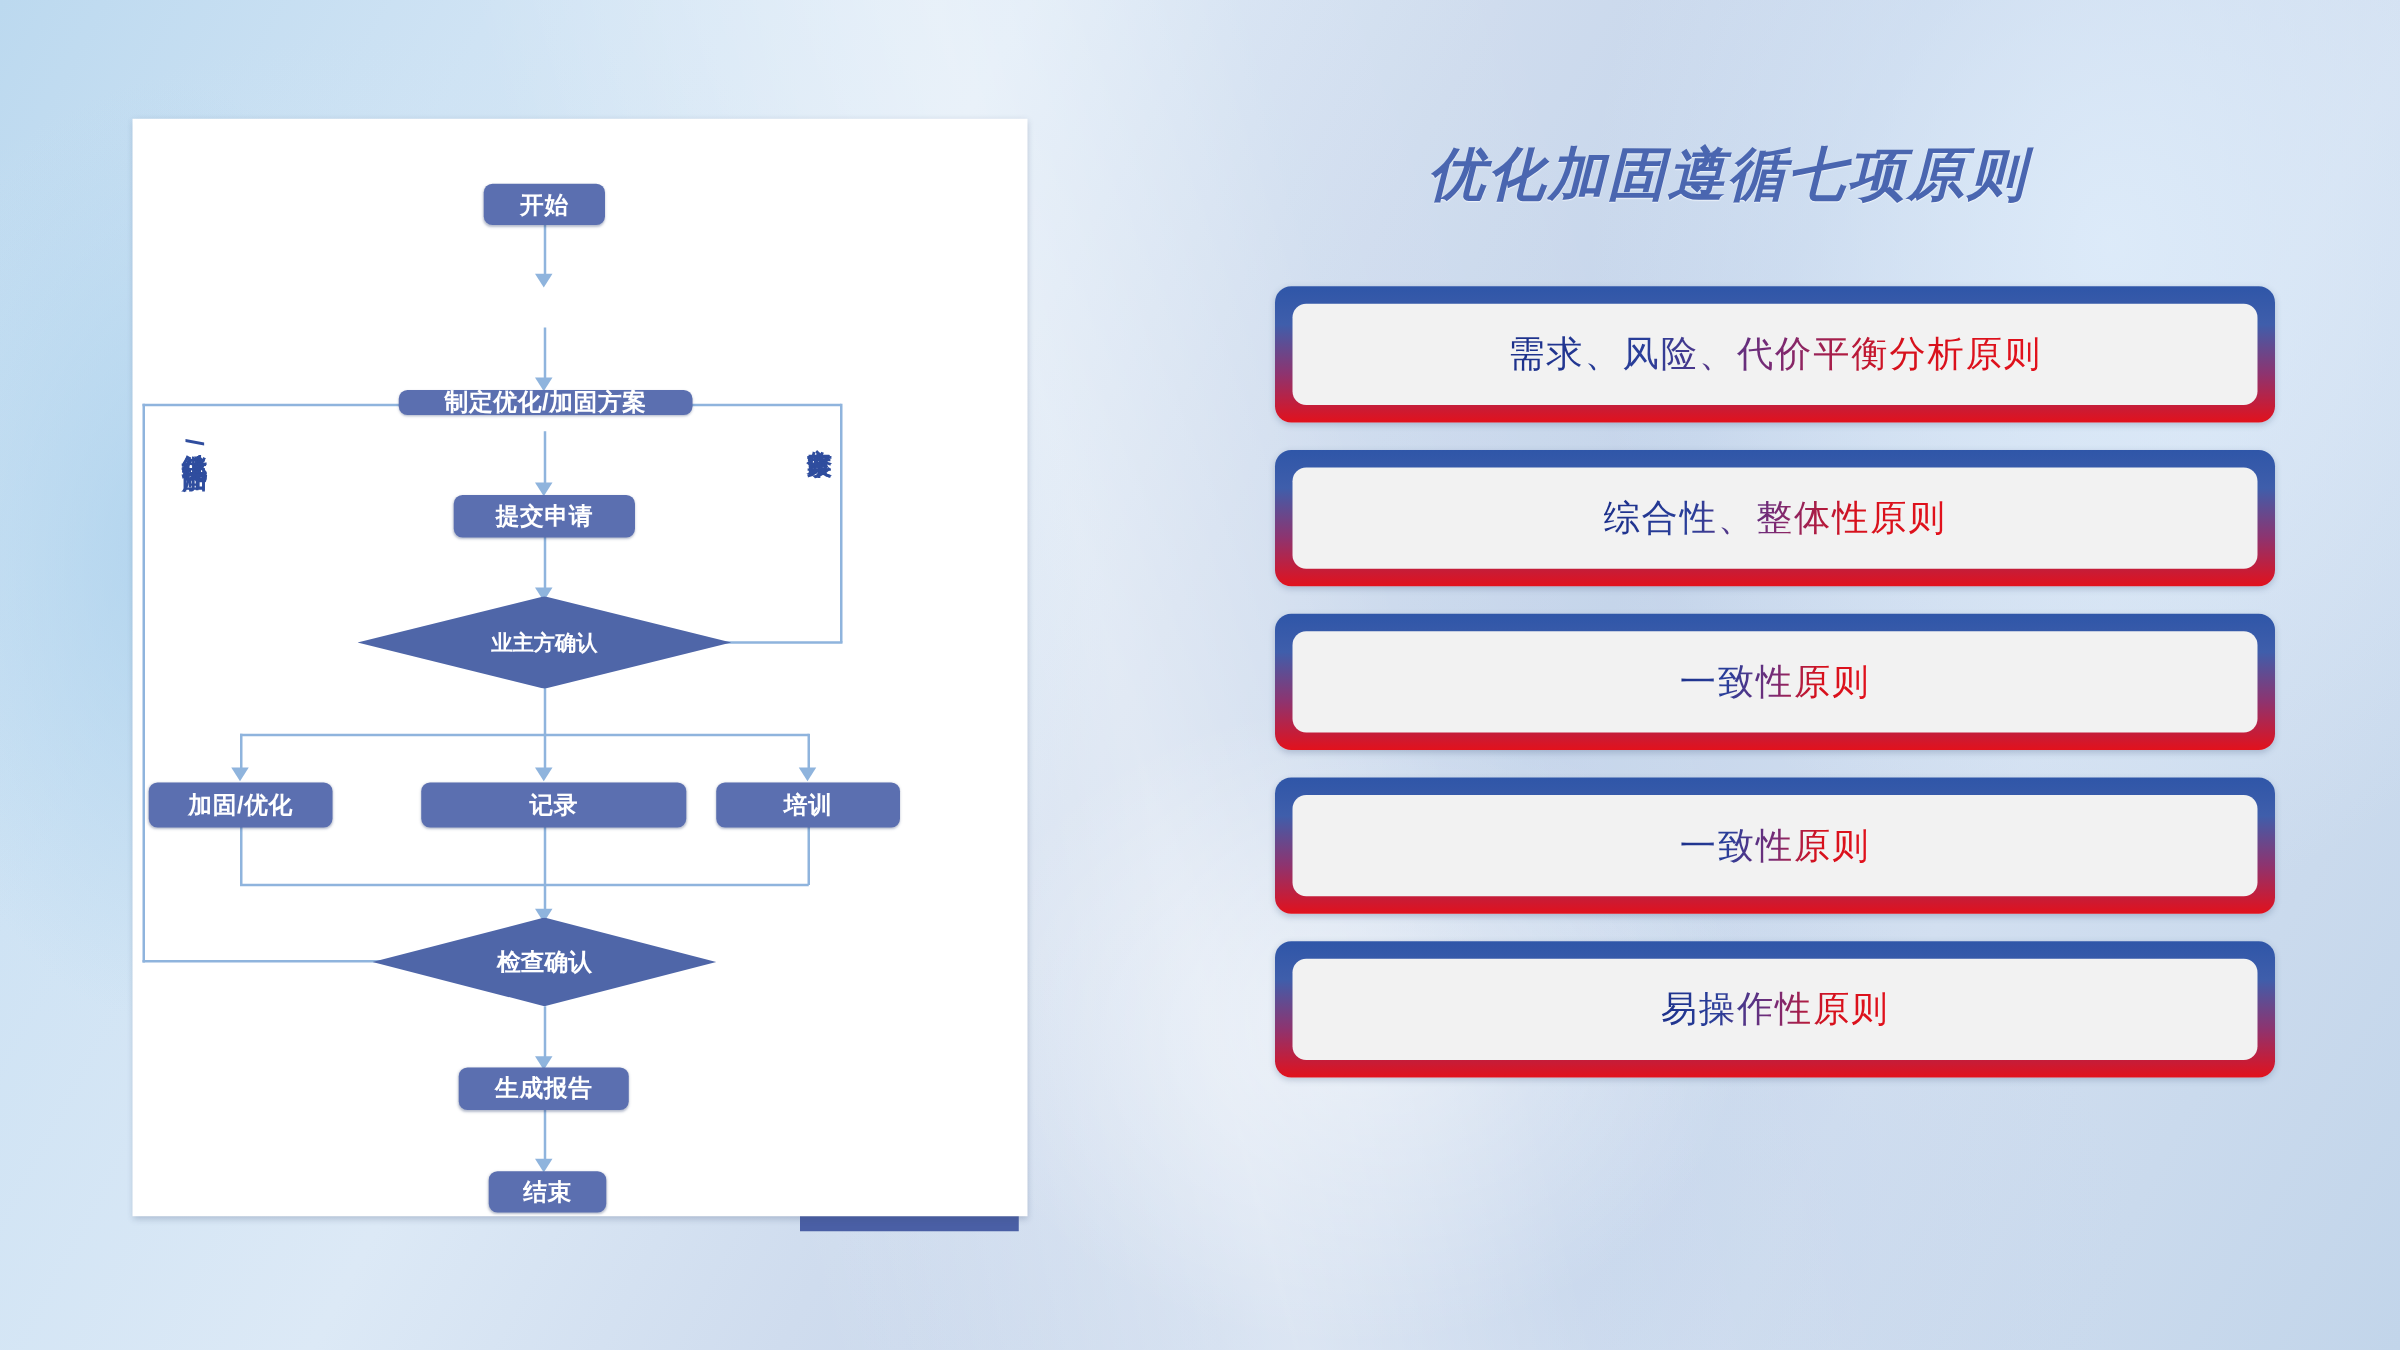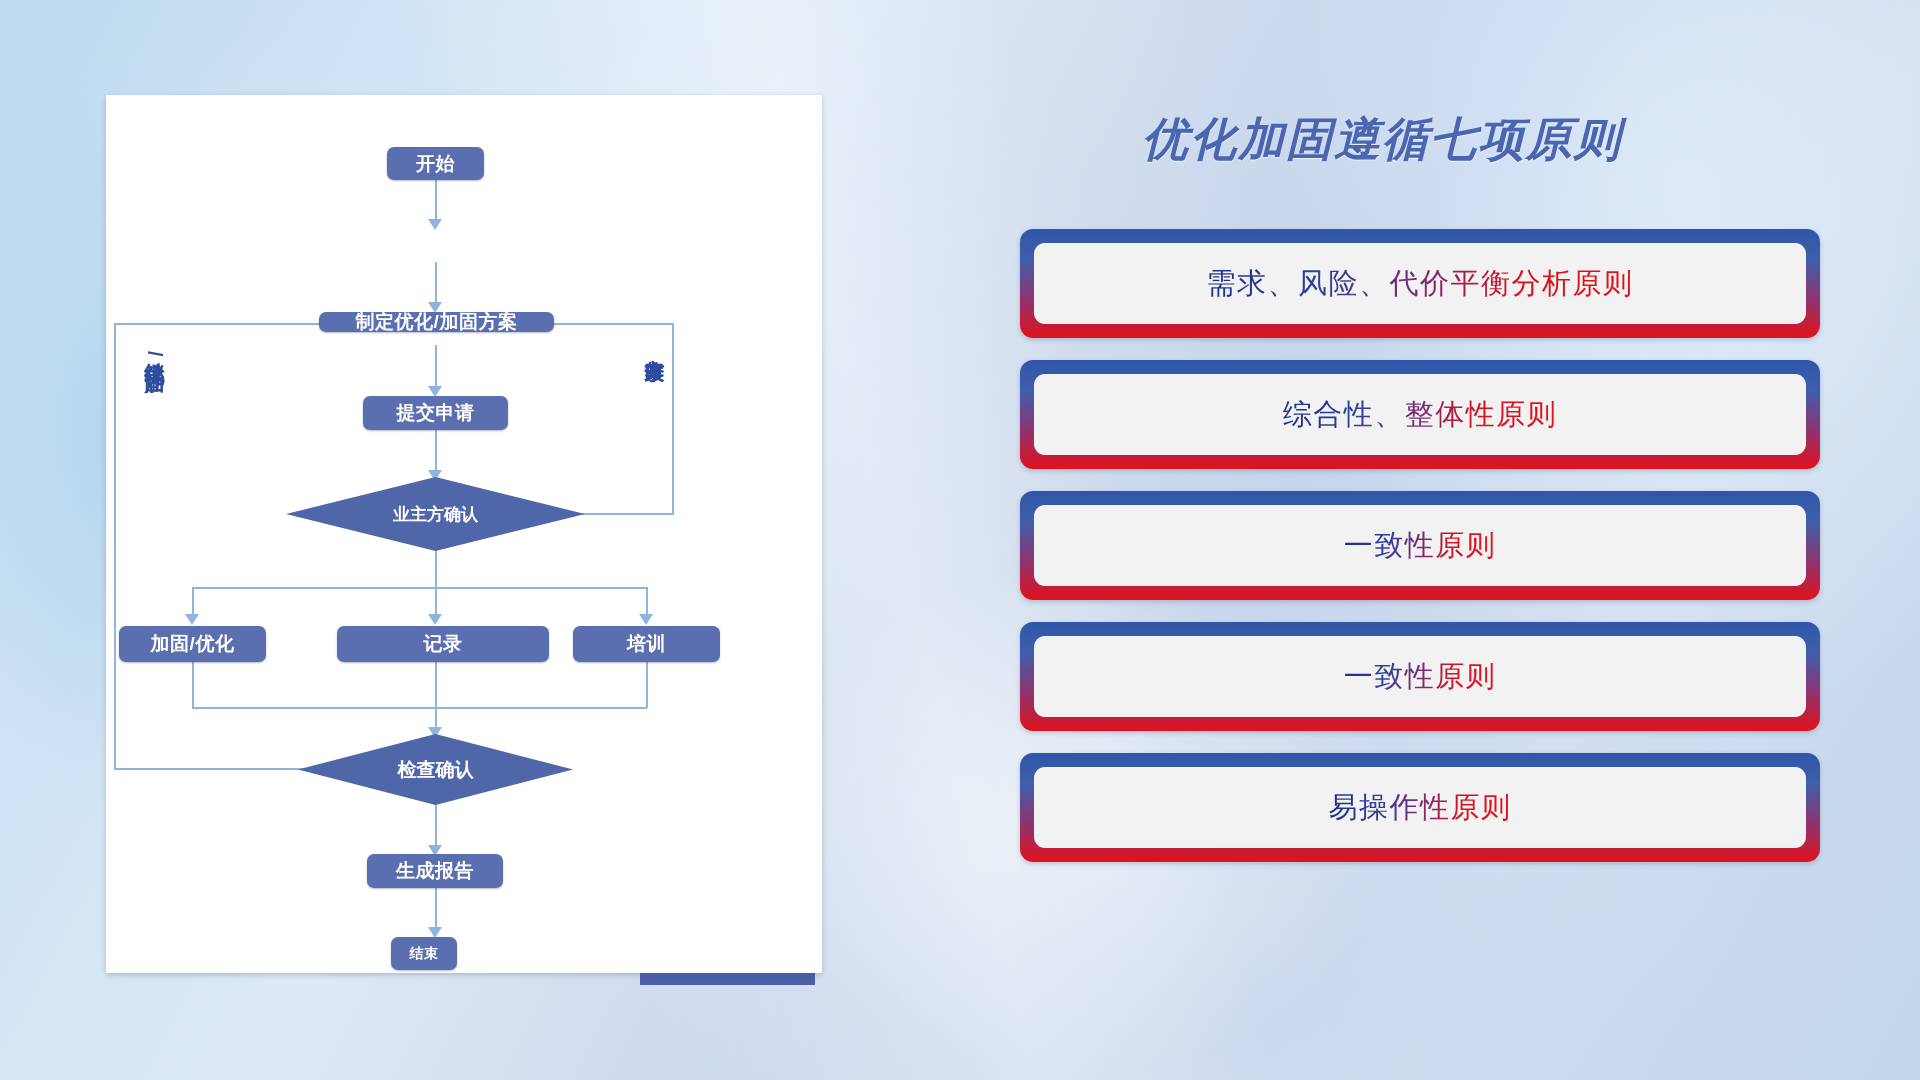--- a/index.html
+++ b/index.html
@@ -245,21 +245,21 @@
     </div>
 
     <div class="diamond" style="left:192px; top:639px; width:275px; height:71px; font-size:19px;">
       <span>检查确认</span>
     </div>
 
     <div class="node" style="left:261px; top:759px; width:136px; height:34px; font-size:19px;">
       <span>生成报告</span>
     </div>
 
-    <div class="node" style="left:285px; top:842px; width:66px;  height:33px; font-size:14px;align-items:center;">
+    <div class="node" style="left:285px; top:842px; width:94px;  height:33px; font-size:19px;align-items:center;">
       <span>结束</span>
     </div>
 
   </div>
 </div>
 
 <div class="right-panel">
 
   <div class="panel-title">优化加固遵循七项原则</div>
 

